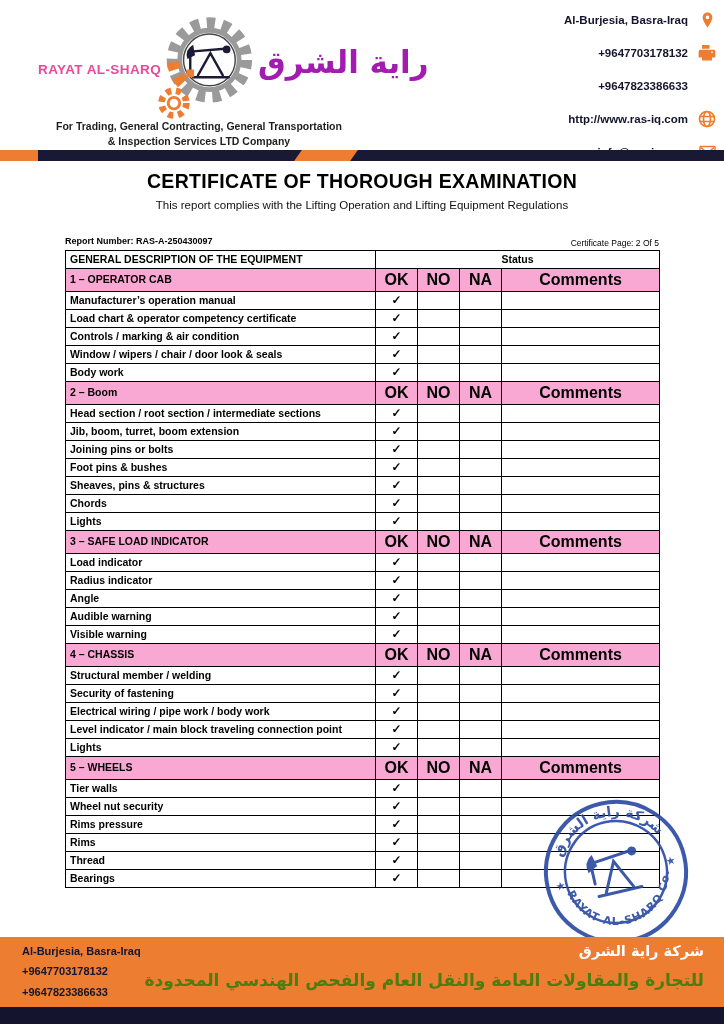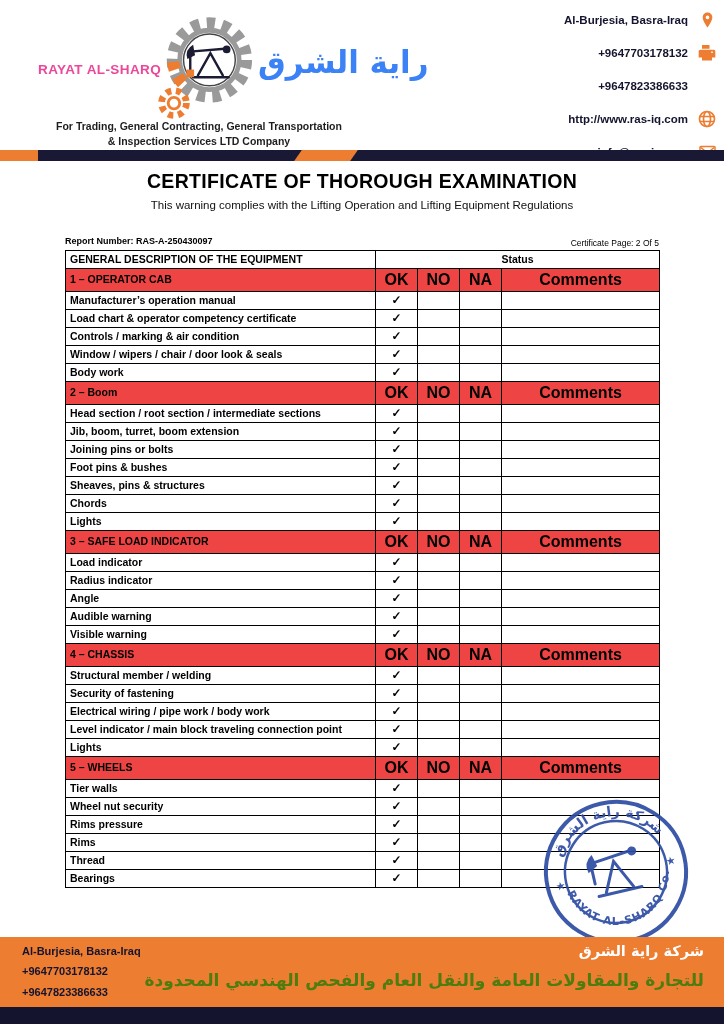--- a/index.html
+++ b/index.html
@@ -7,21 +7,21 @@
     position:relative;width:724px;height:1024px;background:#fff;margin:0 auto;
     font-family:"Liberation Sans",sans-serif;overflow:hidden;color:#000;
   }
   
   .company-name{
     position:absolute;left:38px;top:62px;width:122px;text-align:center;
     font-size:13.5px;font-weight:bold;letter-spacing:.4px;color:#ec4899;white-space:nowrap;
   }
   .logo{position:absolute;left:150px;top:10px;}
   .company-name-ar{
-    position:absolute;left:258px;top:44px;font-size:31px;font-weight:bold;color:#3b82f6;
+    position:absolute;left:258px;top:44px;font-size:31px;font-weight:bold;color:#a21caf;
     font-family:"DejaVu Sans",sans-serif;
   }
   .tagline{
     position:absolute;left:8px;top:119px;width:382px;text-align:center;
     font-size:10.5px;font-weight:bold;color:#1e1e1e;line-height:1.45;
   }
   .contacts{
     position:absolute;top:8px;right:6px;display:flex;flex-direction:column;gap:9px;align-items:flex-end;
   }
   .contact-row{display:flex;align-items:center;gap:8px;height:24px;
@@ -37,21 +37,21 @@
   .report-number{position:absolute;left:65px;top:236px;font-size:9px;font-weight:bold;}
   .cert-page{position:absolute;right:65px;top:238px;font-size:8.5px;}
   
   .insp-table{position:absolute;top:250px;left:65px;width:594px;border-collapse:collapse;
     font-size:10.5px;font-weight:bold;color:#000;table-layout:fixed;}
   .insp-table td{border:1px solid #000;padding:1px 4px;height:14.6px;line-height:1.25;vertical-align:middle;}
   .insp-table .desc{text-align:left;}
   .insp-table .check{text-align:center;font-size:12px;}
   .insp-table .head{font-weight:bold;}
   .insp-table .status-head{text-align:center;}
-  .insp-table tr.section-row td{background:#ef4444;}
+  .insp-table tr.section-row td{background:#f9a8d4;}
   .insp-table td.col-head{text-align:center;font-size:16px;}
   
   .stamp{position:absolute;left:541px;top:797px;transform:rotate(-13deg);opacity:.92;}
   .stamp text{font-family:"DejaVu Sans",sans-serif;}
   
   .footer-orange{position:absolute;top:937px;left:0;width:724px;height:70px;background:#ED7D31;}
   .footer-left{position:absolute;top:941px;left:22px;font-size:11px;font-weight:bold;color:#14142e;line-height:1.85;}
   .footer-right-1{position:absolute;top:943px;right:20px;color:#fff;font-size:14.5px;font-weight:bold;
     font-family:"DejaVu Sans",sans-serif;}
   .footer-right-2{position:absolute;top:970px;right:20px;color:#4d7c0f;font-size:17px;font-weight:bold;
@@ -134,21 +134,21 @@
           </svg>
         </span>
       </div>
     </div>
 
   <div class="divider"></div>
   <div class="divider-orange-left"></div>
   <div class="divider-orange-skew"></div>
 
   <div class="cert-title">CERTIFICATE OF THOROUGH EXAMINATION</div>
-  <div class="cert-subtitle">This warning complies with the Lifting Operation and Lifting Equipment Regulations</div>
+  <div class="cert-subtitle">This report complies with the Lifting Operation and Lifting Equipment Regulations</div>
   <div class="report-number">Report Number: RAS-A-250430097</div>
   <div class="cert-page">Certificate Page: 2 Of 5</div>
 
   <table class="insp-table">
     <colgroup>
       <col style="width:310px">
         <col style="width:42px">
         <col style="width:42px">
         <col style="width:42px">
         <col style="width:158px">

